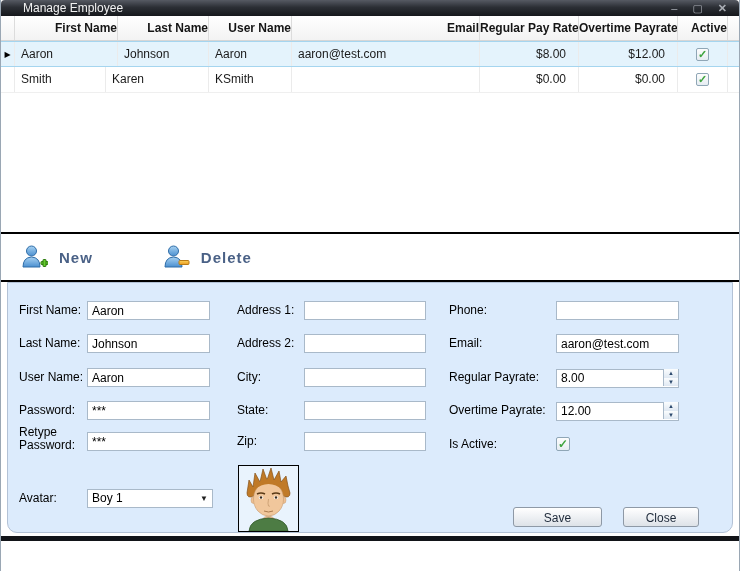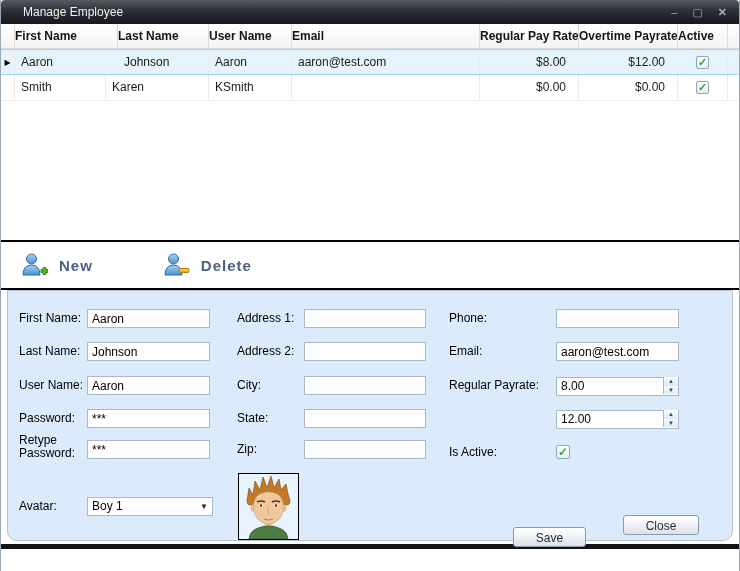--- a/index.html
+++ b/index.html
@@ -6,21 +6,21 @@
   * { box-sizing:border-box; }
   .window {
     width:740px; height:571px; position:relative;
     font-family:"Liberation Sans", sans-serif;
     background:#ffffff;
     border-left:1px solid #9aa7b4; border-right:1px solid #9aa7b4;
     overflow:hidden;
   }
   
   .titlebar {
-    height:24px;
+    height:16px;
     background:linear-gradient(to bottom,#565a63 0%,#2c2f35 45%,#16181c 100%);
     border-radius:4px 4px 0 0;
     display:flex; align-items:center;
     padding:0 12px 0 22px;
     color:#f1f1f1; font-size:12px;
   }
   .titlebar .title { flex:1; }
   .win-btns { display:flex; gap:15px; color:#a9adb4; font-size:11px; line-height:11px; }
   .win-btns span { cursor:default; }
   .win-btns .close { font-weight:bold; }
@@ -30,21 +30,21 @@
     text-align:center; font-size:11px; color:#3a3a3a; line-height:17px;
   }
   
   .grid { height:216px; background:#fff; overflow:hidden; }
   .grid-header {
     display:flex; height:25px;
     background:linear-gradient(#ffffff,#f3f3f3);
     border-bottom:1px solid #d6d6d6;
     font-size:12px; font-weight:bold; color:#151515;
   }
-  .grid-header .cell { border-right:1px solid #dcdcdc; text-align:left; line-height:24px; overflow:hidden; white-space:nowrap; }
+  .grid-header .cell { border-right:1px solid #dcdcdc; text-align:right; line-height:24px; overflow:hidden; white-space:nowrap; }
   .grid-row { display:flex; height:26px; font-size:12px; color:#1a1a1a; }
   .grid-row .cell { border-right:1px solid #ebebeb; line-height:25px; padding-left:6px; overflow:hidden; white-space:nowrap; }
   .grid-row .cell.num { text-align:right; padding-right:12px; padding-left:0; }
   .grid-row .cell.center { padding:0; display:flex; align-items:center; justify-content:center; }
   .row-selected {
     background:#e4f3fc;
     border-top:1px solid #a5d5ef; border-bottom:1px solid #a5d5ef;
   }
   .row-plain { border-bottom:1px solid #efefef; }
   .c0{width:14px;} .c1{width:103px;} .c2{width:91px;} .c3{width:83px;}
@@ -95,21 +95,21 @@
   .avatar-frame {
     position:absolute; left:230px; top:182px; width:61px; height:67px;
     border:1px solid #000; background:#e9f3fd; overflow:hidden;
   }
   .btn {
     position:absolute; height:20px;
     background:linear-gradient(#ffffff,#dde2e8);
     border:1px solid #8e99a6; border-radius:3px;
     font-family:inherit; font-size:12px; color:#1e2a3a; text-align:center; line-height:18px; cursor:default;
   }
-  .btn-save { left:505px; top:236px; width:73px; }
+  .btn-save { left:505px; top:224px; width:89px; }
   .btn-close { left:615px; top:224px; width:76px; }
   .window-bottom { height:5px; background:#121418; }
 </style>
 </head>
 <body>
 
 <div class="window">
 
   <div class="titlebar">
     <span class="title">Manage Employee</span>
@@ -244,20 +244,21 @@
 
       <span class="f-label" style="left:441px; top:85px;">Regular Payrate:</span>
       <span class="f-spin" style="left:548px; top:85px;">
         <input class="f-input" value="8.00" style="">
         <span class="spin-btns">
           <span>▲</span>
           <span>▼</span>
         </span>
       </span>
 
+      <span class="f-label" style="left:441px; top:118px;">Overtime Payrate:</span>
       <span class="f-spin" style="left:548px; top:118px;">
         <input class="f-input" value="12.00" style="">
         <span class="spin-btns">
           <span>▲</span>
           <span>▼</span>
         </span>
       </span>
 
       <span class="f-label" style="left:441px; top:152px;">Is Active:</span>
       <span class="f-check" style="left:548px; top:154px;">✓</span>

